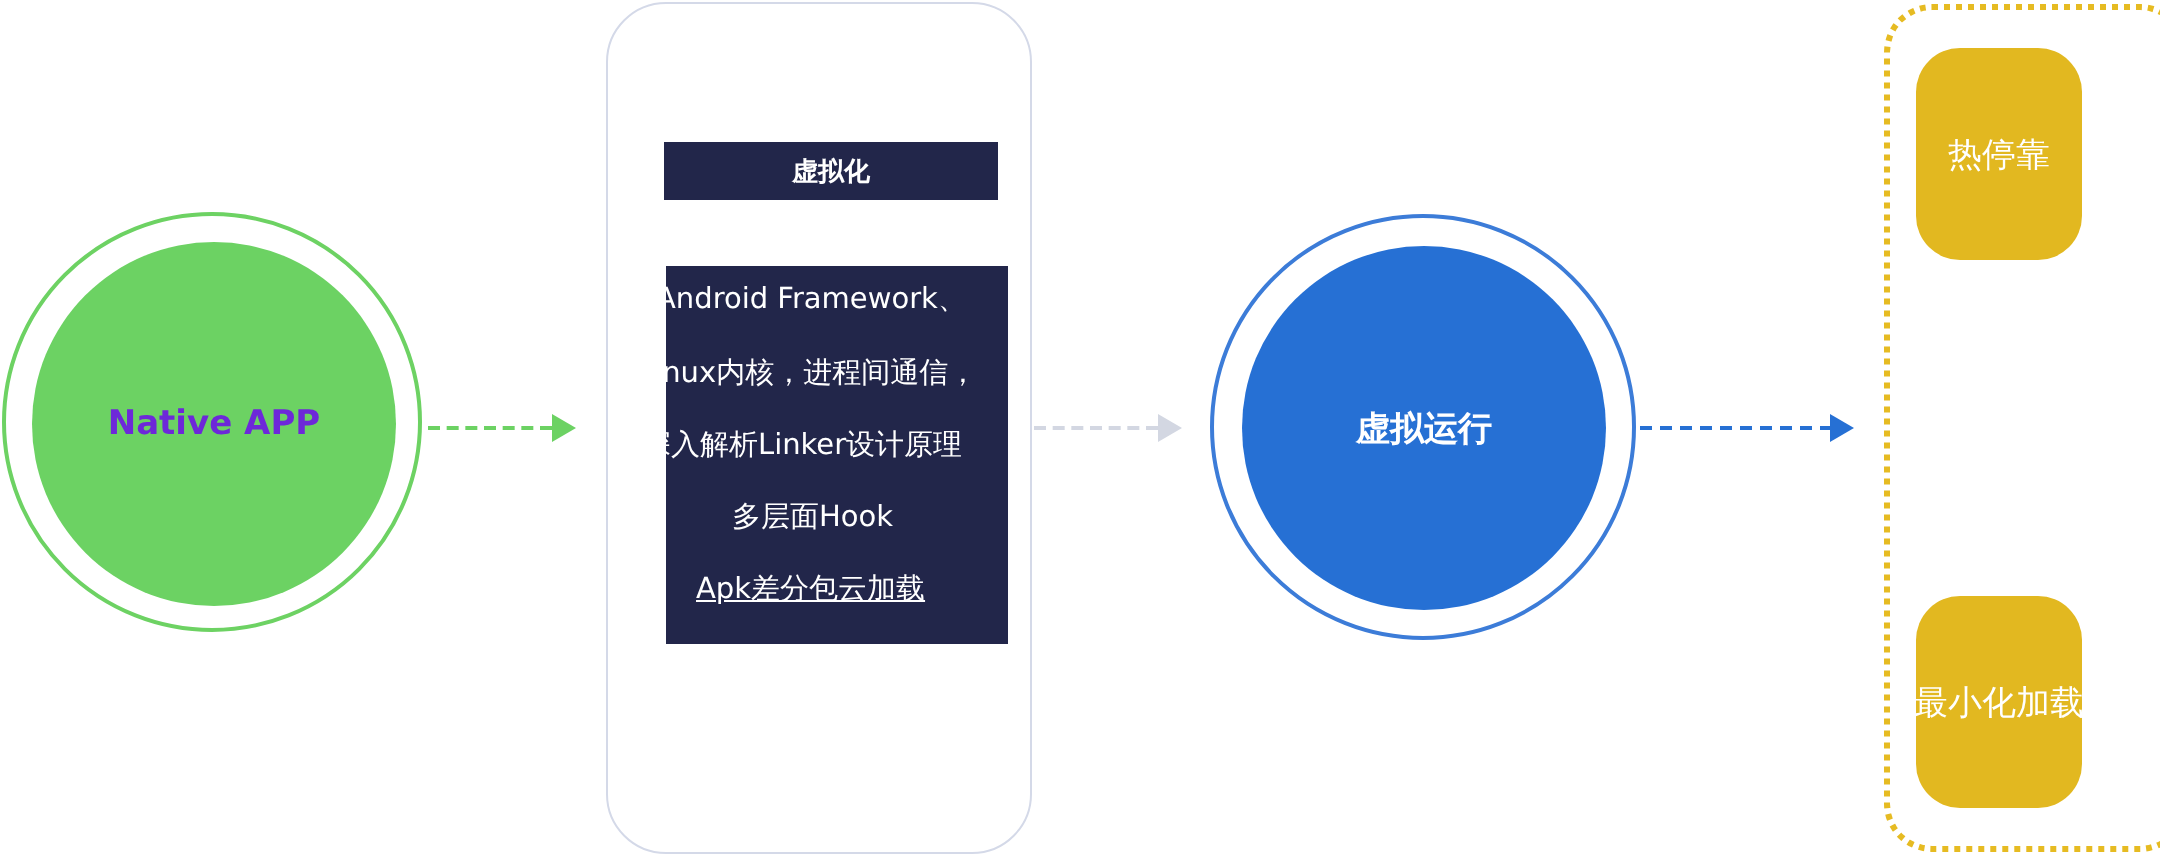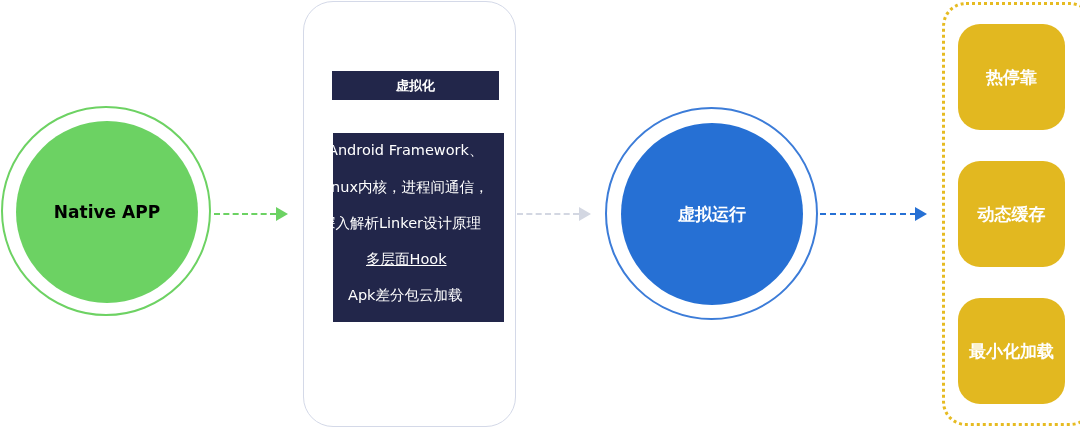--- a/index.html
+++ b/index.html
@@ -25,21 +25,21 @@
       border-radius: 50%;
       box-sizing: border-box;
     }
     .circle-green {
       position: absolute;
       left: 16px; top: 121px;
       width: 182px; height: 182px;
       background: #6cd263;
       border-radius: 50%;
       display: flex; align-items: center; justify-content: center;
-      color: #000000;
+      color: #6d28d9;
       font-weight: bold;
       font-size: 17px;
     }
     
     .arrow {
       position: absolute;
       height: 0;
       border-top: 2px dashed;
     }
     .arrow-head {
@@ -109,25 +109,25 @@
       position: absolute;
       left: 942px; top: 2px;
       width: 152px; height: 424px;
       border: 3px dotted #e6bb22;
       border-radius: 24px;
       box-sizing: border-box;
     }
     .gold-card {
       position: absolute;
       left: 958px;
-      width: 107px; height: 106px;
+      width: 83px; height: 106px;
       background: #e2b820;
       border-radius: 22px;
       color: #ffffff;
-      font-weight: bold;
+      font-weight: normal;
       font-size: 17px;
       display: flex; align-items: center; justify-content: center;
       white-space: nowrap;
     }
   </style>
 </head>
 <body>
 
 <div class="canvas">
 
@@ -140,39 +140,36 @@
   <div class="arrow-head" style="left:276px; top:207px; border-left-color:#6cd263;"></div>
 
   <div class="phone"></div>
   <div class="phone-title">
     <span>虚拟化</span>
   </div>
   <div class="phone-body">
     <div class="phone-line" style="left:-5px; top:8px;text-align:center;">Android Framework、</div>
     <div class="phone-line" style="left:-14px; top:45px;">Linux内核，进程间通信，</div>
     <div class="phone-line" style="left:-12px; top:81px;">深入解析Linker设计原理</div>
-    <div class="phone-line" style="left:33px; top:117px;text-decoration:underline;">多层面Hook</div>
-    <div class="phone-line" style="left:15px; top:153px;">Apk差分包云加载</div>
+    <div class="phone-line" style="left:33px; top:117px;">多层面Hook</div>
+    <div class="phone-line" style="left:15px; top:153px;text-decoration:underline;">Apk差分包云加载</div>
   </div>
 
   <div class="arrow" style="left:517px; top:213px; width:62px; border-top-color:#d3d7e2;"></div>
   <div class="arrow-head" style="left:579px; top:207px; border-left-color:#d3d7e2;"></div>
 
   <div class="ring-blue"></div>
   <div class="circle-blue">
     <span>虚拟运行</span>
   </div>
 
   <div class="arrow" style="left:820px; top:213px; width:96px; border-top-color:#2670d4;"></div>
   <div class="arrow-head" style="left:915px; top:207px; border-left-color:#2670d4;"></div>
 
   <div class="dotted-box"></div>
   <div class="gold-card" style="top:24px;">
     <span>热停靠</span>
   </div>
-  <div class="gold-card" style="top:161px;">
-    <span>动态缓存</span>
-  </div>
   <div class="gold-card" style="top:298px;justify-content:center;">
     <span>最小化加载</span>
   </div>
 
 </div>
 
 </body></html>

